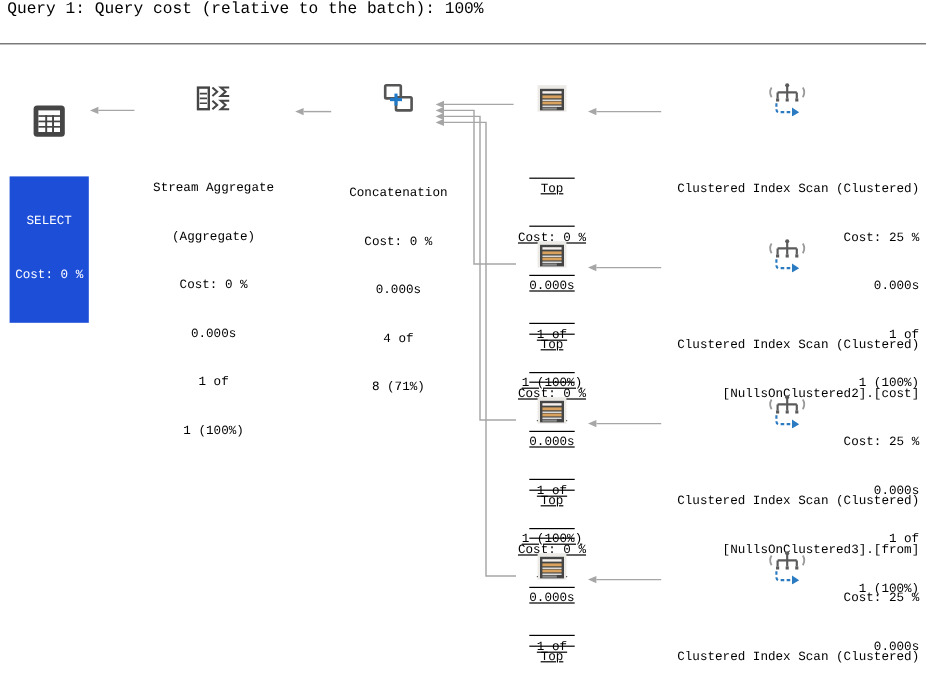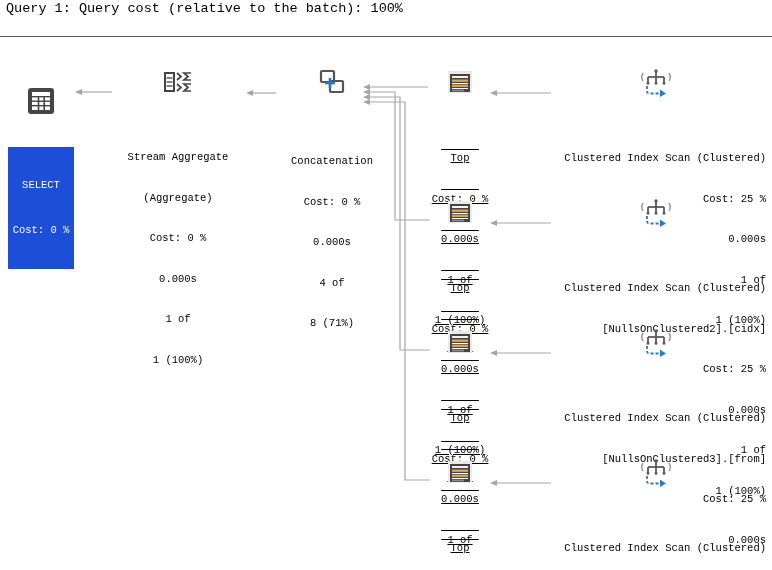--- a/index.html
+++ b/index.html
@@ -228,21 +228,21 @@
       <rect x="7.7" y="15" width="2.6" height="2.6" fill="#5a5a5a"></rect>
       <rect x="15.7" y="15" width="2.6" height="2.6" fill="#5a5a5a"></rect>
       <rect x="23.7" y="15" width="2.6" height="2.6" fill="#5a5a5a"></rect>
       <path d="M4 6 Q1.5 10 4 14" stroke="#9a9a9a" stroke-width="1.5" fill="none"></path>
       <path d="M30 6 Q32.5 10 30 14" stroke="#9a9a9a" stroke-width="1.5" fill="none"></path>
       <path d="M8 19 V24 Q8 26.5 10.5 26.5 H22" stroke="#2b7bc2" stroke-width="1.8" fill="none" stroke-dasharray="3 2"></path>
       <polygon points="21,22.5 27,26.5 21,30" fill="#2b7bc2"></polygon>
     </svg>
     <div class="lines m1">
       <div>Clustered Index Scan (Clustered)</div>
-      <div>[NullsOnClustered2].[cidx]</div>
+      <div>[NullsOnClustered2].[cost]</div>
       <div>Cost: 25 %</div>
       <div>0.000s</div>
       <div>1 of</div>
       <div>1 (100%)</div>
     </div>
   </div>
 
   <div class="node" style="left:546px;top:300px;width:220px;">
     <svg width="34" height="30" viewBox="0 0 34 30">
       <circle cx="17" cy="4" r="1.7" fill="#5a5a5a"></circle>

